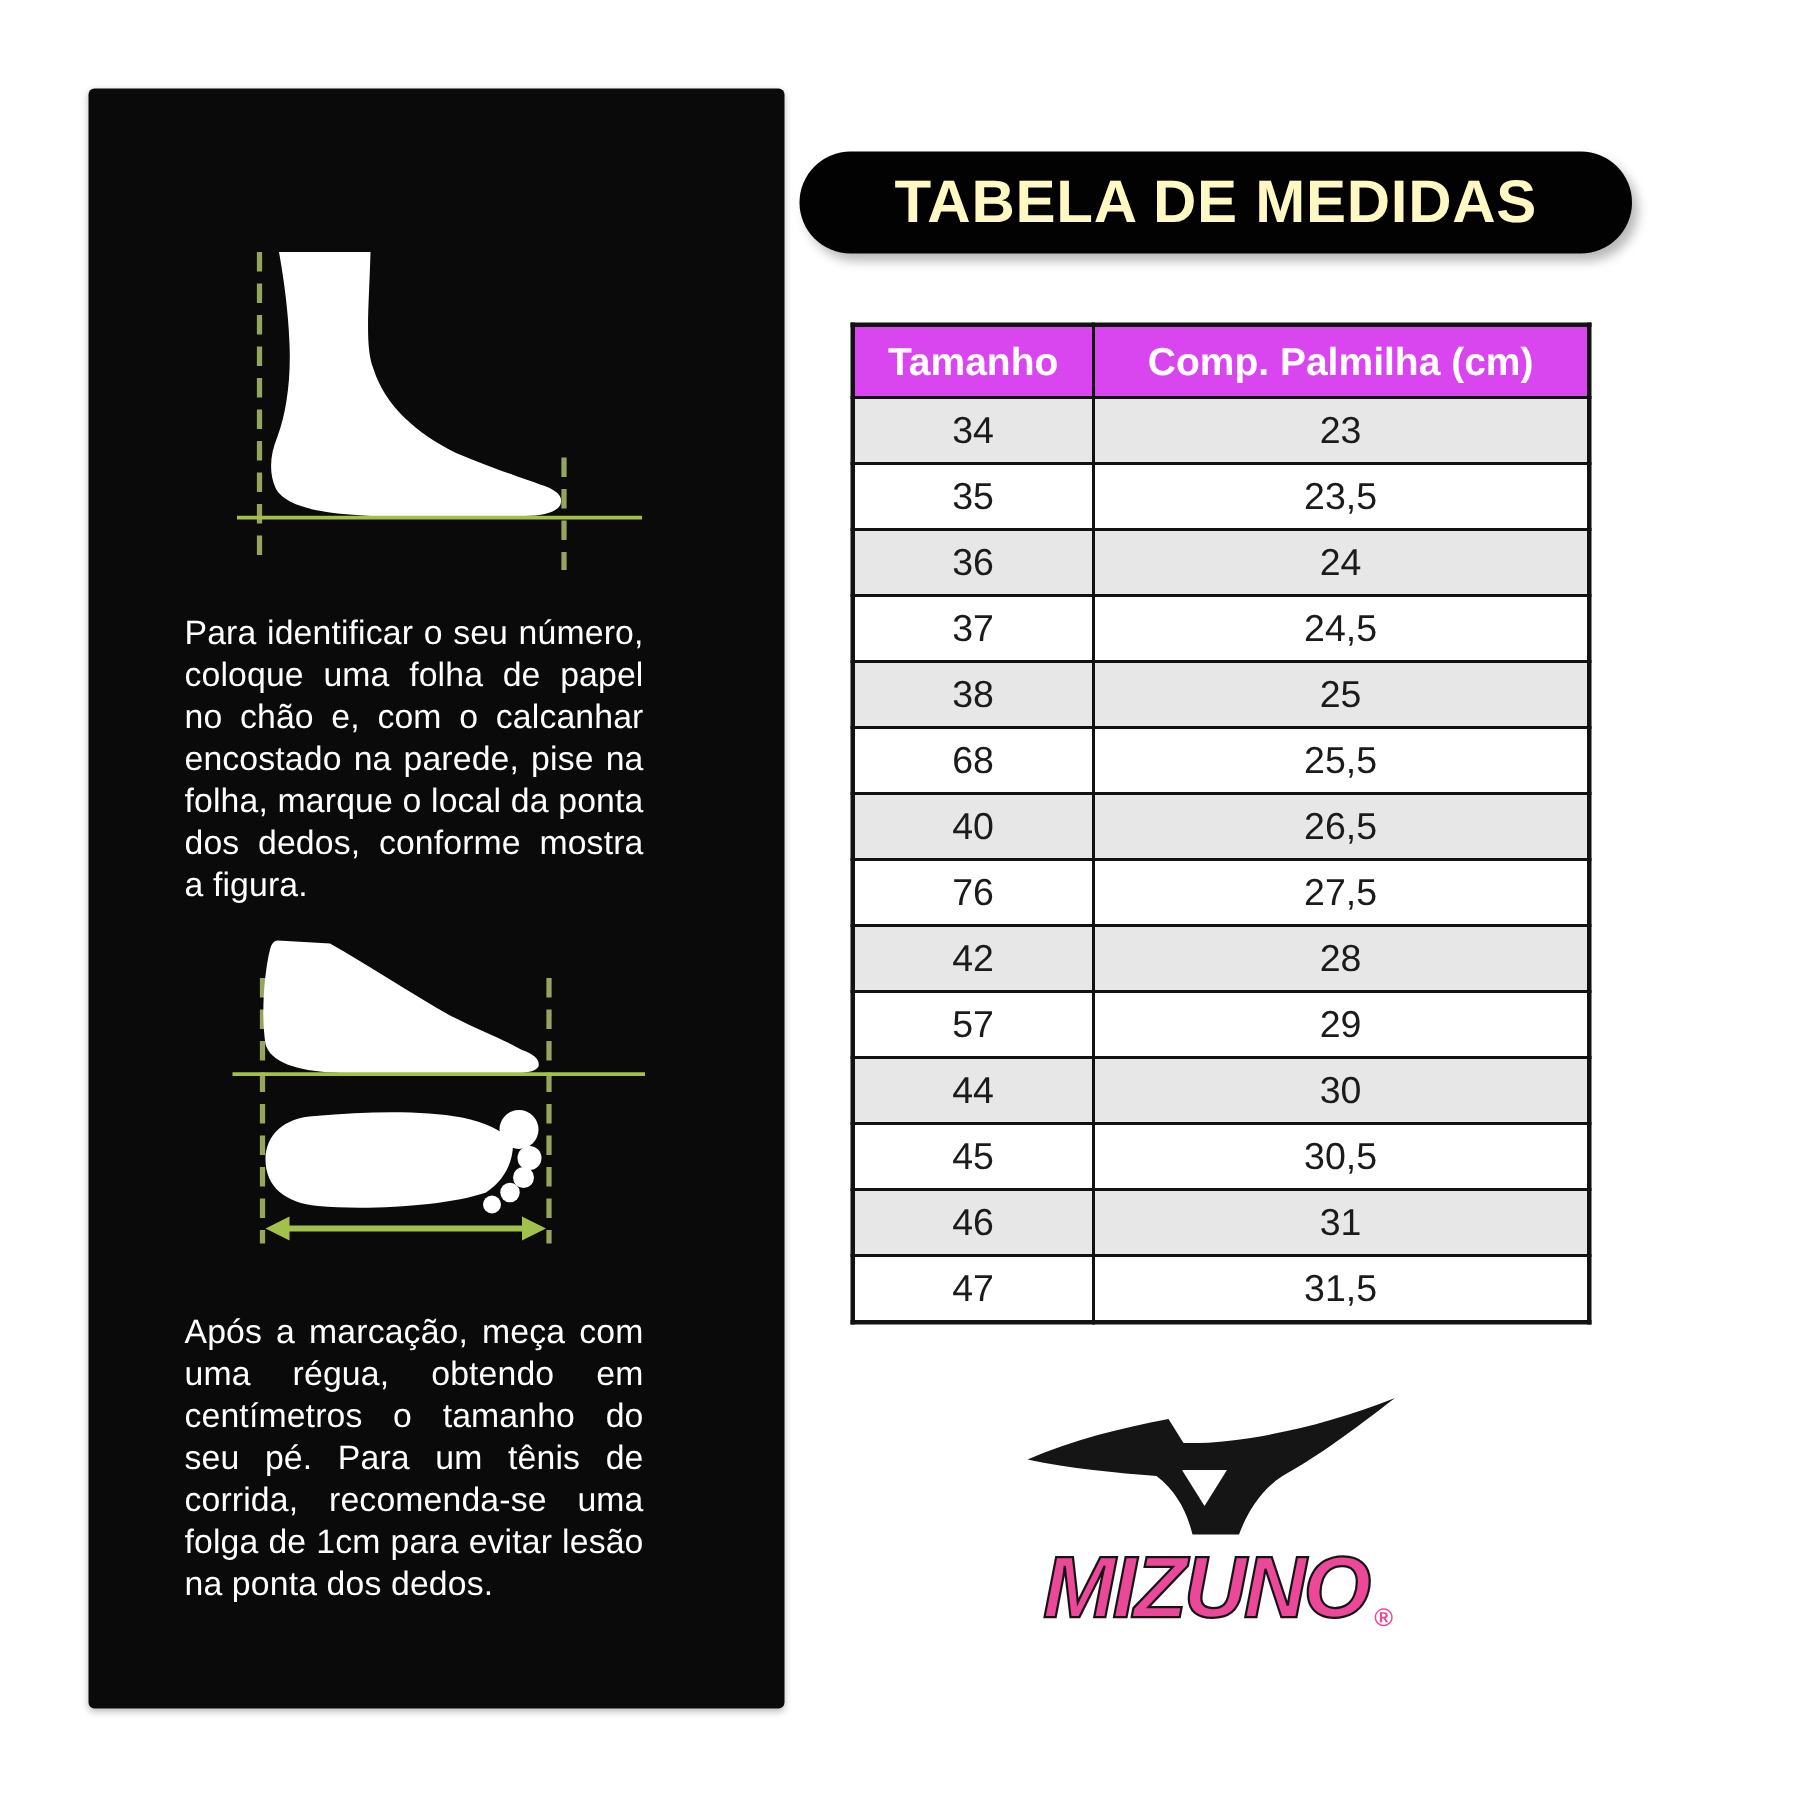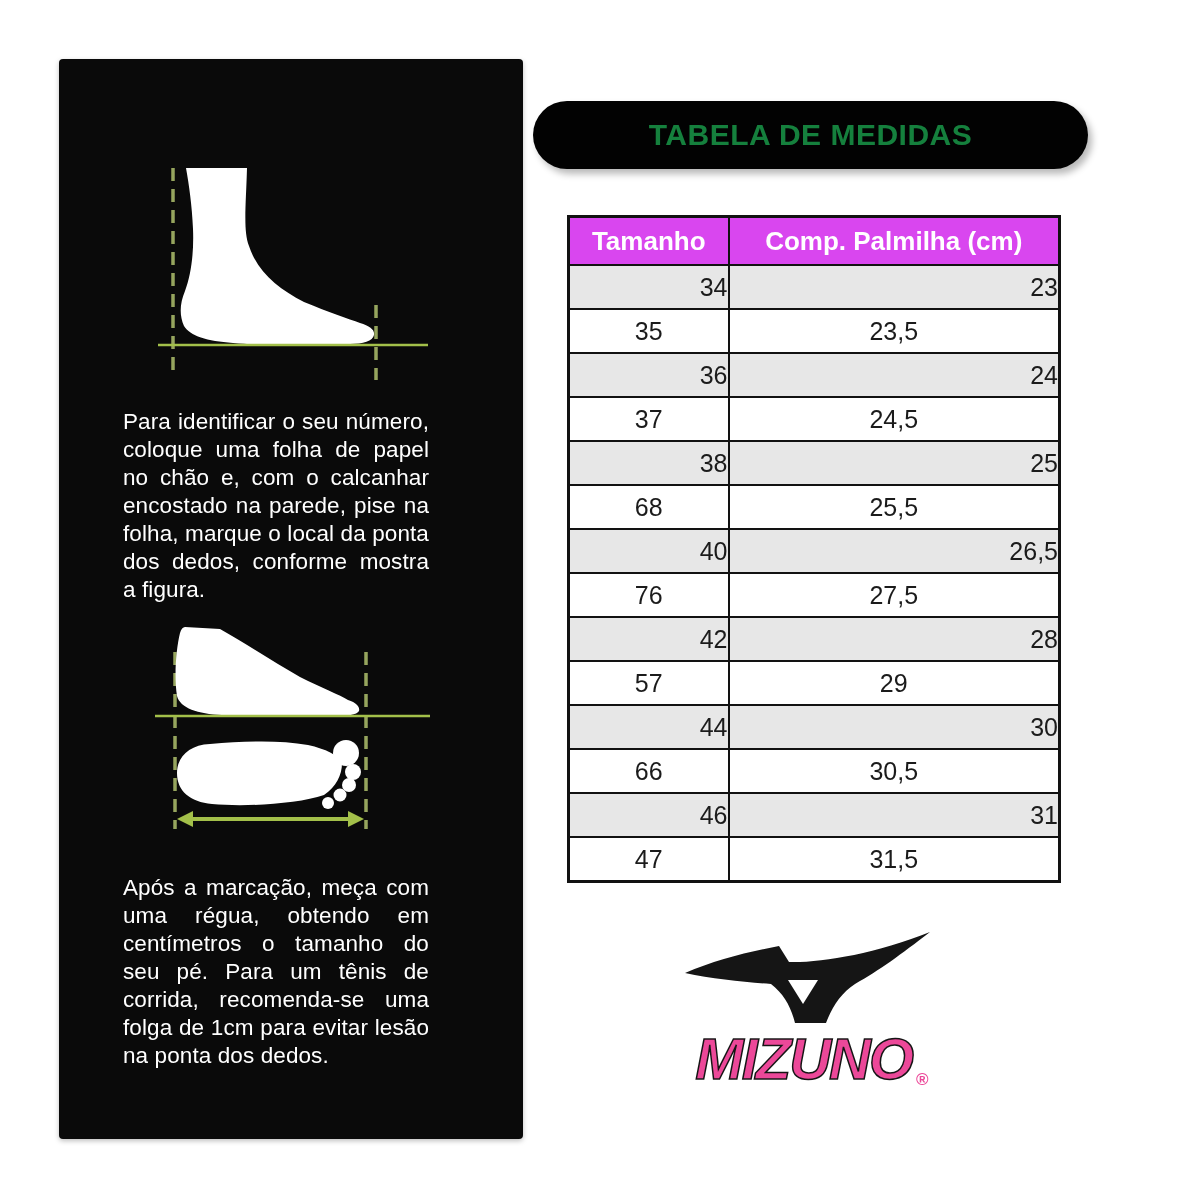--- a/index.html
+++ b/index.html
@@ -14,28 +14,28 @@
   .ill2{left:91px;top:542px;width:290px;height:248px;}
   .para{position:absolute;left:64px;width:306px;color:#ffffff;
         font-size:22.5px;line-height:28px;text-align:justify;letter-spacing:.1px;}
   .para1{top:326px;}
   .para2{top:792px;}
 
   
   .title-pill{position:absolute;left:533px;top:101px;width:555px;height:68px;
               background:#020202;border-radius:34px;display:flex;align-items:center;justify-content:center;
               box-shadow:4px 5px 7px rgba(0,0,0,.28);}
-  .title-pill span{color:#15803d;font-size:30px;font-weight:bold;letter-spacing:.5px;}
+  .title-pill span{color:#fef9c3;font-size:40px;font-weight:bold;letter-spacing:.5px;}
 
   table.size{position:absolute;left:567px;top:215px;width:491px;border-collapse:collapse;
              border:3px solid #121212;table-layout:fixed;}
   table.size th,table.size td{border:2px solid #121212;text-align:center;padding:0;}
   table.size th{height:46px;background:#d946ef;color:#ffffff;font-size:26px;font-weight:bold;}
   table.size td{height:42px;background:#ffffff;color:#1b1b1b;font-size:25px;font-weight:normal;}
-  table.size tr.alt td{background:#e7e7e7;text-align:right;}
+  table.size tr.alt td{background:#e7e7e7;}
   col.c1{width:160px;} col.c2{width:331px;}
 
   
   .brand{position:absolute;left:668px;top:930px;width:284px;text-align:center;color:#151515;}
   .brand svg{display:block;margin:0 auto;}
   .wordmark{position:relative;display:inline-block;margin-top:6px;
             font-style:italic;font-weight:bold;font-size:58px;line-height:52px;
             letter-spacing:-2px;color:#ec4899;-webkit-text-stroke:1.5px #151515;}
   .wordmark .reg{font-size:17px;font-style:normal;letter-spacing:0;-webkit-text-stroke:0;
                  position:relative;top:6px;left:4px;}
@@ -159,21 +159,21 @@
         </tr>
       <tr>
           <td>57</td>
           <td>29</td>
         </tr>
       <tr class="alt">
           <td>44</td>
           <td>30</td>
         </tr>
       <tr>
-          <td>66</td>
+          <td>45</td>
           <td>30,5</td>
         </tr>
       <tr class="alt">
           <td>46</td>
           <td>31</td>
         </tr>
       <tr>
           <td>47</td>
           <td>31,5</td>
         </tr>

